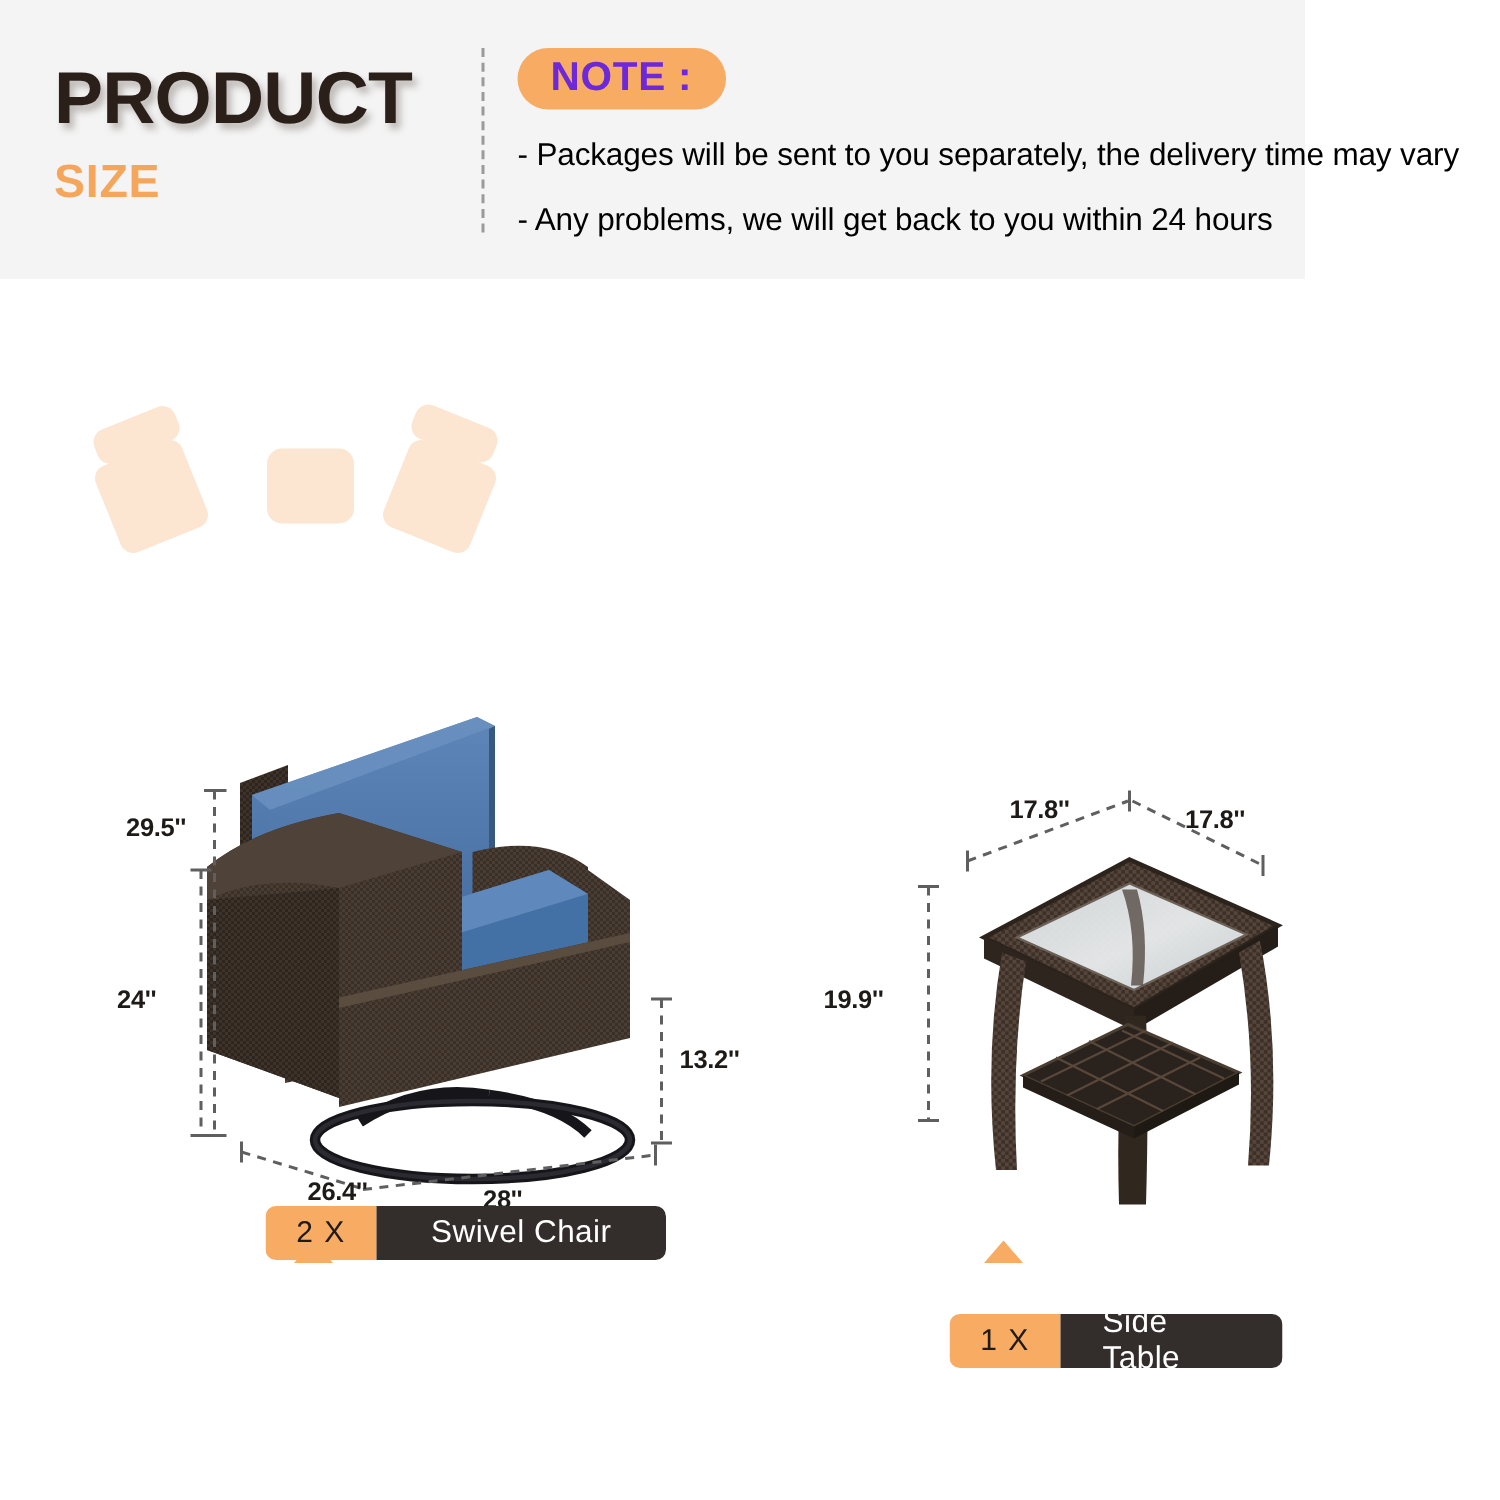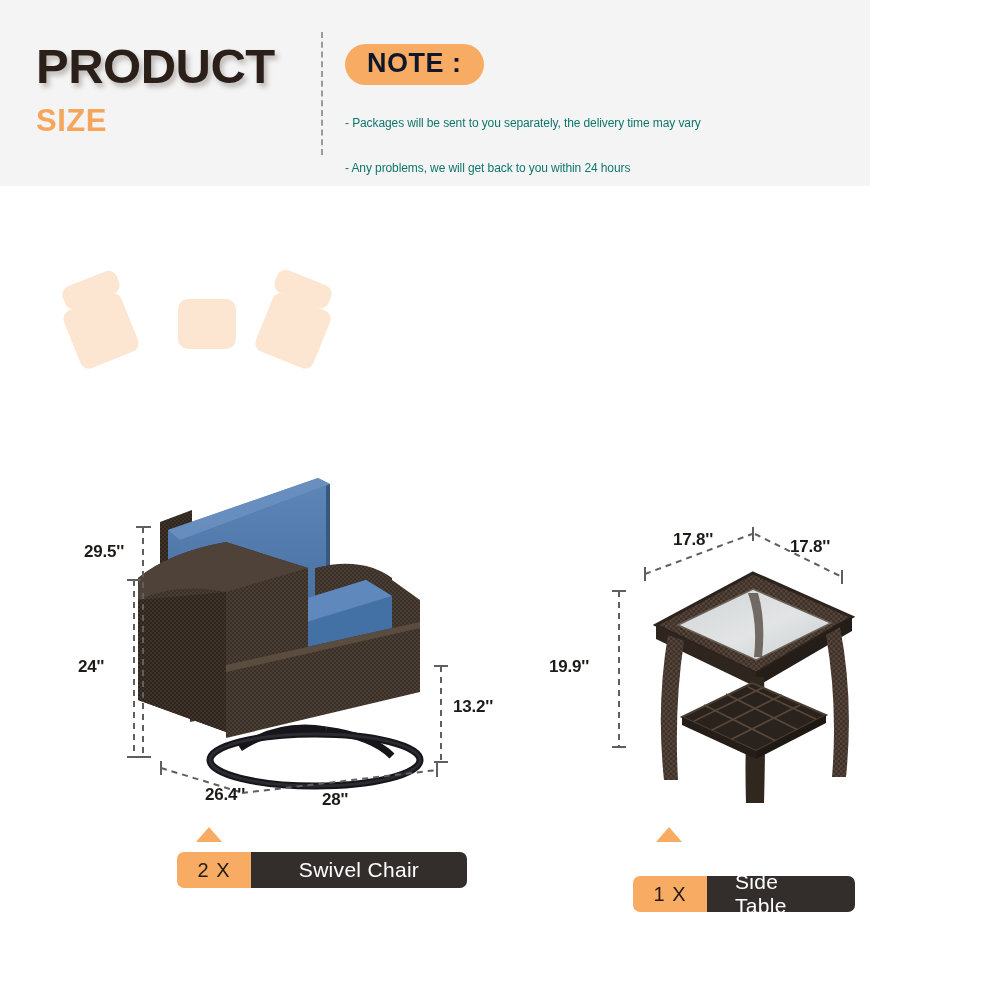--- a/index.html
+++ b/index.html
@@ -67,33 +67,32 @@
   #note-block {
     position: absolute;
     left: 345px;
     top: 32px;
     width: 630px;
   }
 
   #note-badge {
     display: inline-block;
     background: #f8ab63;
-    color: #0f172a;
+    color: #6d28d9;
     font-size: 27px;
     font-weight: bold;
     padding: 4px 22px 6px 22px;
     border-radius: 26px;
     letter-spacing: 0.5px;
-    margin-top: 12px;
   }
 
   .note-line {
-    font-size: 12px;
-    color: #0f766e;
-    margin-top: 31px;
+    font-size: 21px;
+    color: #000000;
+    margin-top: 19px;
     letter-spacing: -0.1px;
     white-space: nowrap;
   }
   .note-line:first-of-type { margin-top: 25px; }
 
   
   #deco-group {
     position: absolute;
     left: 52px;
     top: 268px;
@@ -344,21 +343,21 @@
   <div class="dim-label" style="left:78px;  top:657px;">24''</div>
   <div class="dim-label" style="left:453px; top:697px;">13.2''</div>
   <div class="dim-label" style="left:161px; top:785px;margin-left:44px;">26.4''</div>
   <div class="dim-label" style="left:322px; top:790px;">28''</div>
 
   <div class="dim-label" style="left:673px; top:530px;">17.8''</div>
   <div class="dim-label" style="left:790px; top:537px;">17.8''</div>
   <div class="dim-label" style="left:549px; top:657px;text-align:right;">19.9''</div>
 
   <div class="badge-pointer" style="left:196px; top:827px;"></div>
-  <div class="name-badge" style="left:177px; top:852px; width:290px;">
+  <div class="name-badge" style="left:177px; top:804px; width:267px;">
     <div class="badge-qty">2 X</div>
     <div class="badge-name">Swivel Chair</div>
   </div>
 
   <div class="badge-pointer" style="left:656px; top:827px;"></div>
   <div class="name-badge" style="left:633px; top:852px; width:222px;margin-top:24px;">
     <div class="badge-qty">1 X</div>
     <div class="badge-name">Side Table</div>
   </div>
 

